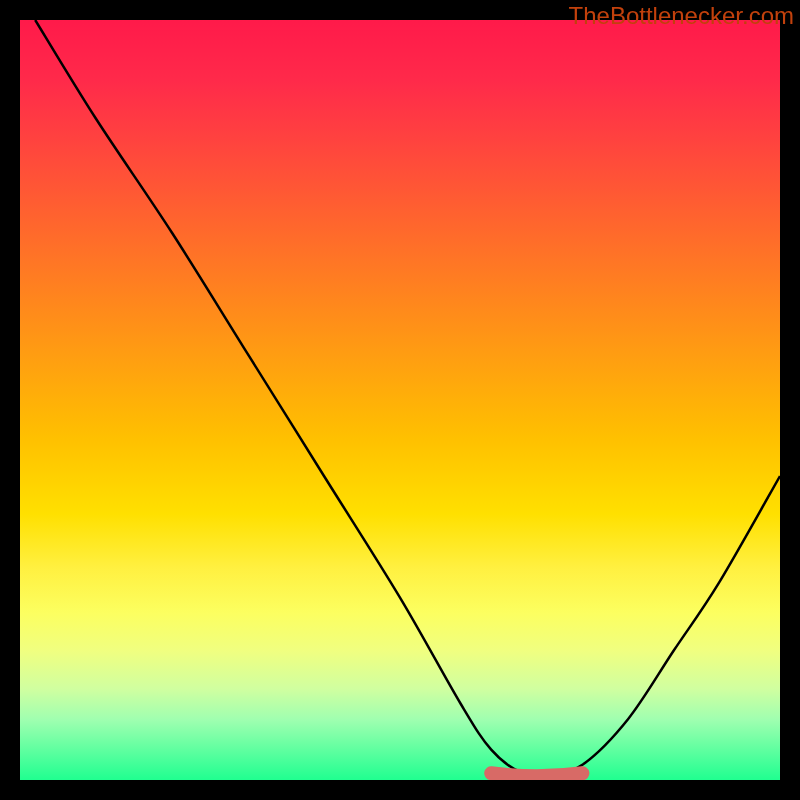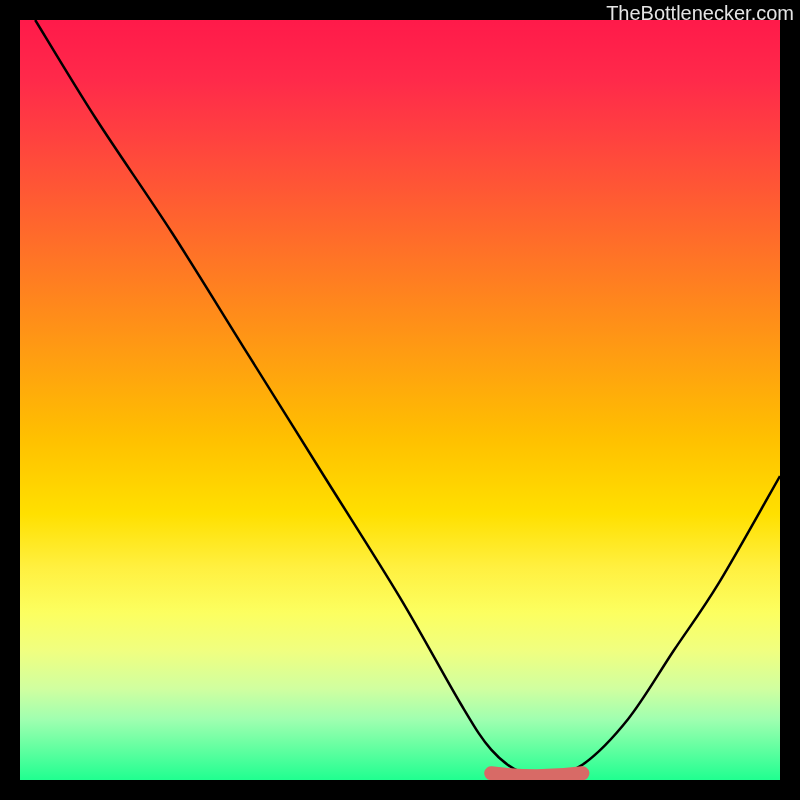--- a/index.html
+++ b/index.html
@@ -32,22 +32,22 @@
       #a0ffb0 92%,
       #60ffa0 96%,
       #20ff90 100%
     );
   }
   .watermark {
     position: absolute;
     top: 2px;
     right: 6px;
     font-family: Arial, Helvetica, sans-serif;
-    font-size: 20px;
-    color: #e5e5e5;
+    font-size: 24px;
+    color: #c2410c;
     font-weight: 500;
     z-index: 10;
   }
   svg.curve {
     position: absolute;
     left: 0;
     top: 0;
     width: 760px;
     height: 760px;
   }

